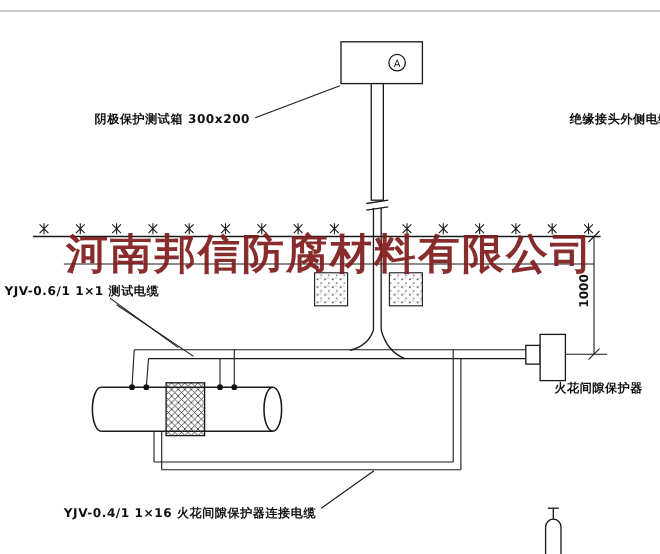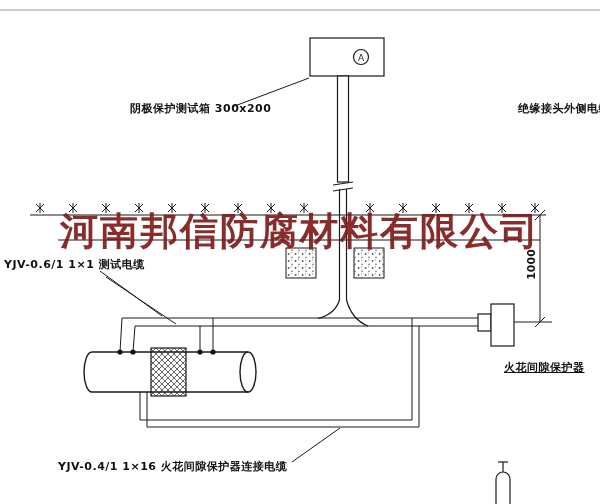--- a/index.html
+++ b/index.html
@@ -144,27 +144,27 @@
       <line x1="292" y1="462" x2="340" y2="428"></line>
     </g>
 
     <g stroke="#1a1a1a" fill="none" stroke-width="1.2">
       <path d="M496,504 L496,479 A7,7 0 0 1 510,479 L510,504"></path>
       <line x1="503" y1="472" x2="503" y2="462"></line>
       <line x1="498" y1="462" x2="508" y2="462"></line>
     </g>
   </svg>
 
-  <div class="lbl" style="left:86px;top:101px;margin-left:44px;">阴极保护测试箱 300x200</div>
+  <div class="lbl" style="left:86px;top:101px;">阴极保护测试箱 300x200</div>
 
   <div class="lbl" style="left:518px;top:101px;">绝缘接头外侧电缆</div>
 
   <div class="lbl" style="left:4px;top:257px;">YJV-0.6/1  1×1  测试电缆</div>
 
-  <div class="lbl" style="left:504px;top:360px;text-decoration:underline;">火花间隙保护器</div>
+  <div class="lbl" style="left:504px;top:345px;">火花间隙保护器</div>
 
   <div class="lbl" style="left:58px;top:459px;">YJV-0.4/1  1×16  火花间隙保护器连接电缆</div>
 
   <div class="dim" style="left:516px;top:258px;">1000</div>
 
   <div id="watermark">河南邦信防腐材料有限公司</div>
 
 </div>
 
 </body></html>

